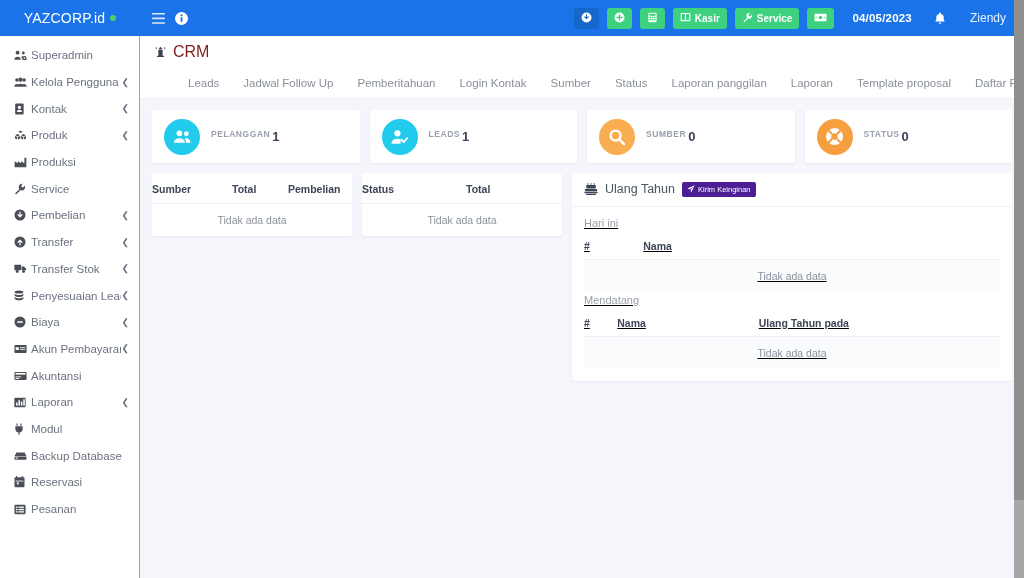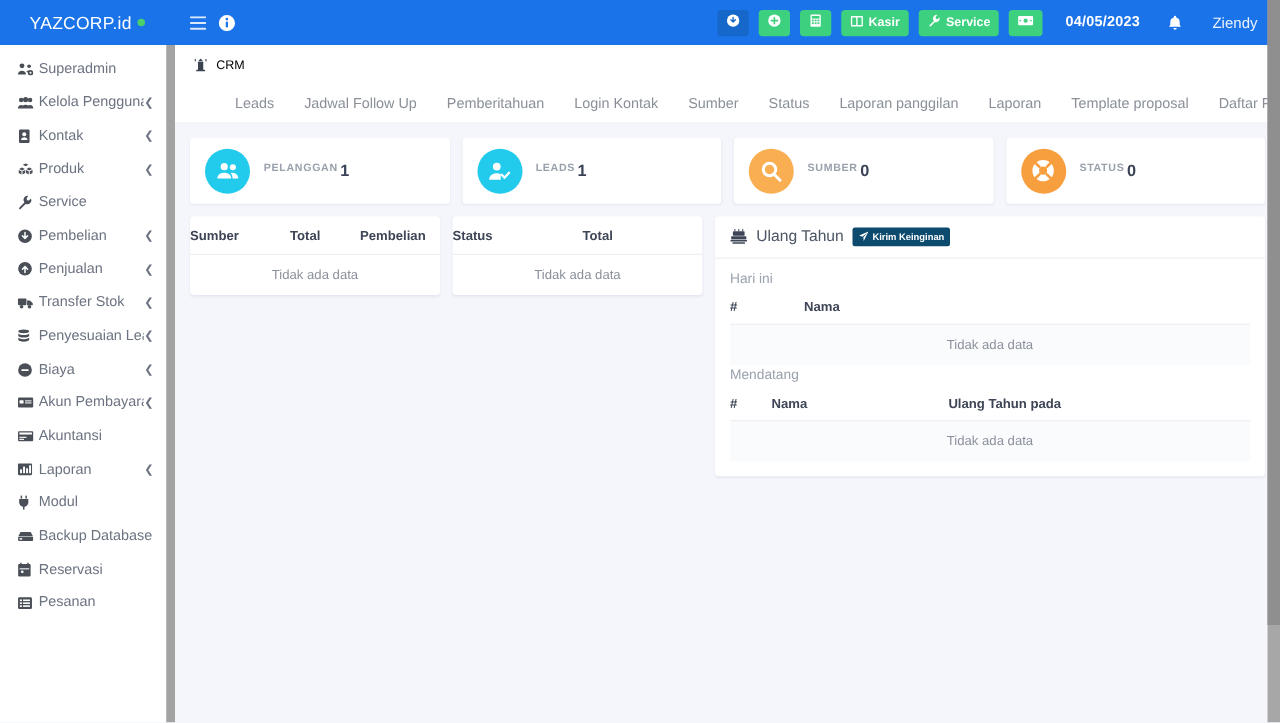--- a/index.html
+++ b/index.html
@@ -41,38 +41,38 @@
   .date-txt { color: #ffffff; font-size: 11.5px; font-weight: bold; margin-left: 10px; letter-spacing: .2px; }
   .bell { margin-left: 14px; color: #ffffff; display: flex; align-items: center; cursor: pointer; }
   .user-txt { color: #eaf2fe; font-size: 12px; margin-left: 16px; margin-right: 18px; cursor: pointer; }
 
   
   .body { flex: 1; display: flex; min-height: 0; }
 
   
   .sidebar {
     width: 140px; flex: 0 0 140px; background: #ffffff;
-    border-right: 7px solid #a3a3a3; padding-top: 6px;
+    border-right: 1px solid #a3a3a3; padding-top: 6px;
     overflow: hidden;
   }
   .s-item {
     height: 26.7px; display: flex; align-items: center;
     padding: 0 10px 0 14px; color: #6b7280; font-size: 11.5px;
     cursor: pointer; position: relative;
   }
   .s-ico { width: 17px; flex: 0 0 17px; color: #4a4f57; display: flex; align-items: center; }
   .s-ico svg { display: block; }
   .s-label { flex: 1; white-space: nowrap; overflow: hidden; }
   .s-caret { color: #6b7280; font-size: 9px; line-height: 1; }
 
   
   .content { flex: 1; min-width: 0; background: #f5f6fc; position: relative; overflow: hidden; }
 
   .page-head { background: #ffffff; border-bottom: 1px solid #eef0f4; padding: 0 14px; }
-  .page-title { display: flex; align-items: center; gap: 6px; height: 32px; color: #000000; font-size: 10px; }
+  .page-title { display: flex; align-items: center; gap: 6px; height: 32px; color: #7f1d1d; font-size: 16px; }
   .page-title .pt-ico { color: #3b4352; display: flex; align-items: center; }
   .tabs { display: flex; align-items: center; height: 30px; gap: 0; padding-left: 22px; }
   .tab {
     font-size: 11.5px; color: #8a8f98; padding: 0 12px; cursor: pointer;
     white-space: nowrap; line-height: 30px;
   }
 
   .main-area { padding: 11px 12px 0 12px; }
 
   
@@ -110,25 +110,25 @@
   .mt-pad { padding-left: 14px; padding-right: 14px; }
 
   
   .bday-head {
     display: flex; align-items: center; gap: 7px; padding: 9px 12px;
     border-bottom: 1px solid #eef0f4;
   }
   .bday-ico { color: #3d4556; display: flex; align-items: center; }
   .bday-title { font-size: 12.5px; color: #4b5563; }
   .badge-green {
-    background: #0c4a6e; color: #fff; font-size: 7.5px; font-weight: bold;
+    background: #4c1d95; color: #fff; font-size: 7.5px; font-weight: normal;
     border-radius: 2px; padding: 2.5px 5px; display: flex; align-items: center; gap: 3px;
     cursor: pointer; line-height: 1;
   }
-  .bday-body { padding: 8px 12px 12px 12px; }
+  .bday-body { padding: 8px 12px 12px 12px; text-decoration: underline; }
   .sub-label { font-size: 11px; color: #9aa1ad; margin: 2px 0 4px 0; }
   .bt { width: 100%; border-collapse: collapse; table-layout: fixed; }
   .bt th {
     font-size: 10.5px; color: #3d4556; font-weight: bold; text-align: left;
     padding: 7px 0 7px 0; border-bottom: 1px solid #eef0f4;
   }
   .bt td.empty {
     font-size: 10.5px; color: #8b919c; text-align: center; padding: 10px 0;
     background: #fafbfd;
   }
@@ -309,20 +309,28 @@
                 <path d="M4.9 8.4 7.6 7v3.1l-2.7 1.4z"></path>
                 <path d="M8.4 7 11.1 8.4v3.1L8.4 10.1z"></path>
                 <path d="M12.1 8.4 14.8 7v3.1l-2.7 1.4z"></path>
               </svg>
             </span>
             <span class="s-label">Produk</span>
             <span class="s-caret">❮</span>
           </div>
           <div class="s-item">
             <span class="s-ico">
+              <svg width="13" height="11" viewBox="0 0 16 13" fill="currentColor">
+                <path d="M.8 12.4V5l4 2.4V5l4 2.4V5l4 2.4V.8h2.4v11.6z"></path>
+              </svg>
+            </span>
+            <span class="s-label">Produksi</span>
+          </div>
+          <div class="s-item">
+            <span class="s-ico">
               <svg width="12" height="12" viewBox="0 0 14 14" fill="currentColor">
                 <path d="M10 .9a3.8 3.8 0 0 0-3.6 6.2L1.2 12.3l1.2 1.2 5.2-5.2A3.8 3.8 0 0 0 12.6 3.2l-2 2-1.7-.4-.4-1.7z"></path>
               </svg>
             </span>
             <span class="s-label">Service</span>
           </div>
           <div class="s-item">
             <span class="s-ico">
               <svg width="12" height="12" viewBox="0 0 14 14" fill="currentColor">
                 <circle cx="7" cy="7" r="6.4"></circle>
@@ -332,21 +340,21 @@
             <span class="s-label">Pembelian</span>
             <span class="s-caret">❮</span>
           </div>
           <div class="s-item">
             <span class="s-ico">
               <svg width="12" height="12" viewBox="0 0 14 14" fill="currentColor">
                 <circle cx="7" cy="7" r="6.4"></circle>
                 <path d="M7 10.4V5.2M4.6 7.4 7 5l2.4 2.4" stroke="#fff" stroke-width="1.4" fill="none" stroke-linecap="round" stroke-linejoin="round"></path>
               </svg>
             </span>
-            <span class="s-label">Penjualan</span>
+            <span class="s-label">Transfer</span>
             <span class="s-caret">❮</span>
           </div>
           <div class="s-item">
             <span class="s-ico">
               <svg width="13" height="11" viewBox="0 0 16 12" fill="currentColor">
                 <rect x="0.4" y="1.4" width="8.4" height="6.6" rx="0.8"></rect>
                 <path d="M9.4 3.4h2.8l2.8 2.8v1.8H9.4z"></path>
                 <circle cx="4" cy="9.6" r="1.8"></circle>
                 <circle cx="11.8" cy="9.6" r="1.8"></circle>
               </svg>

